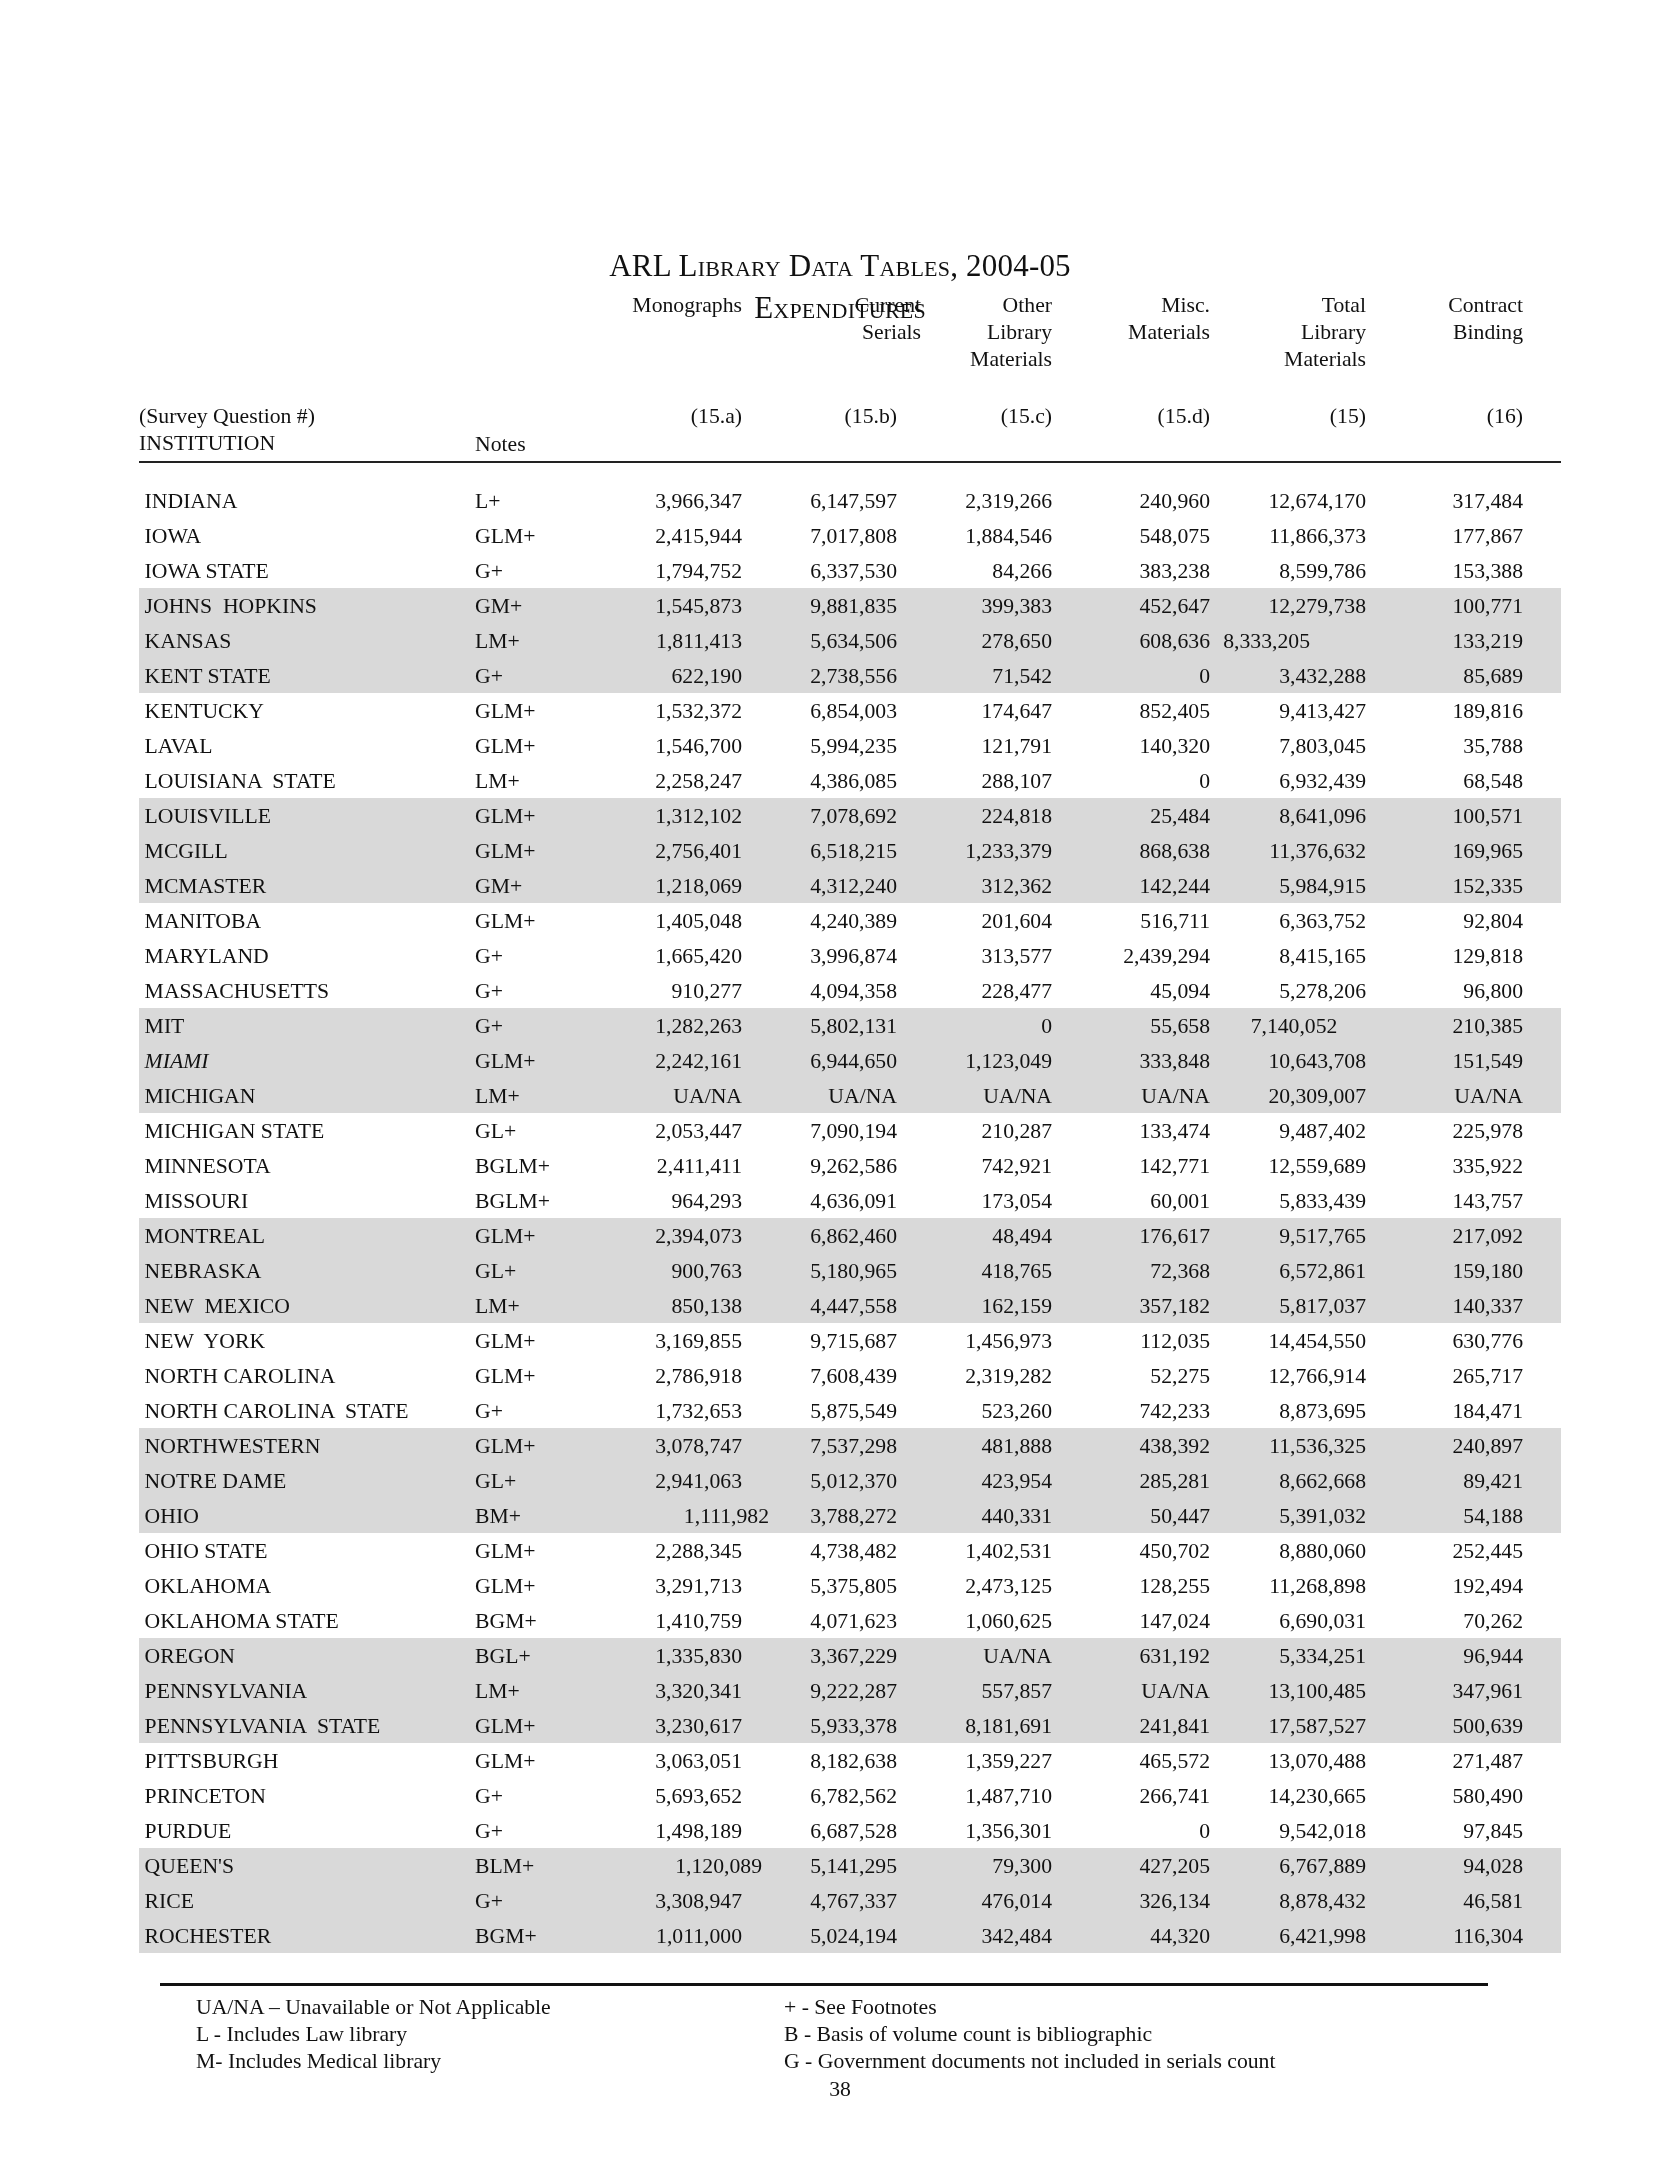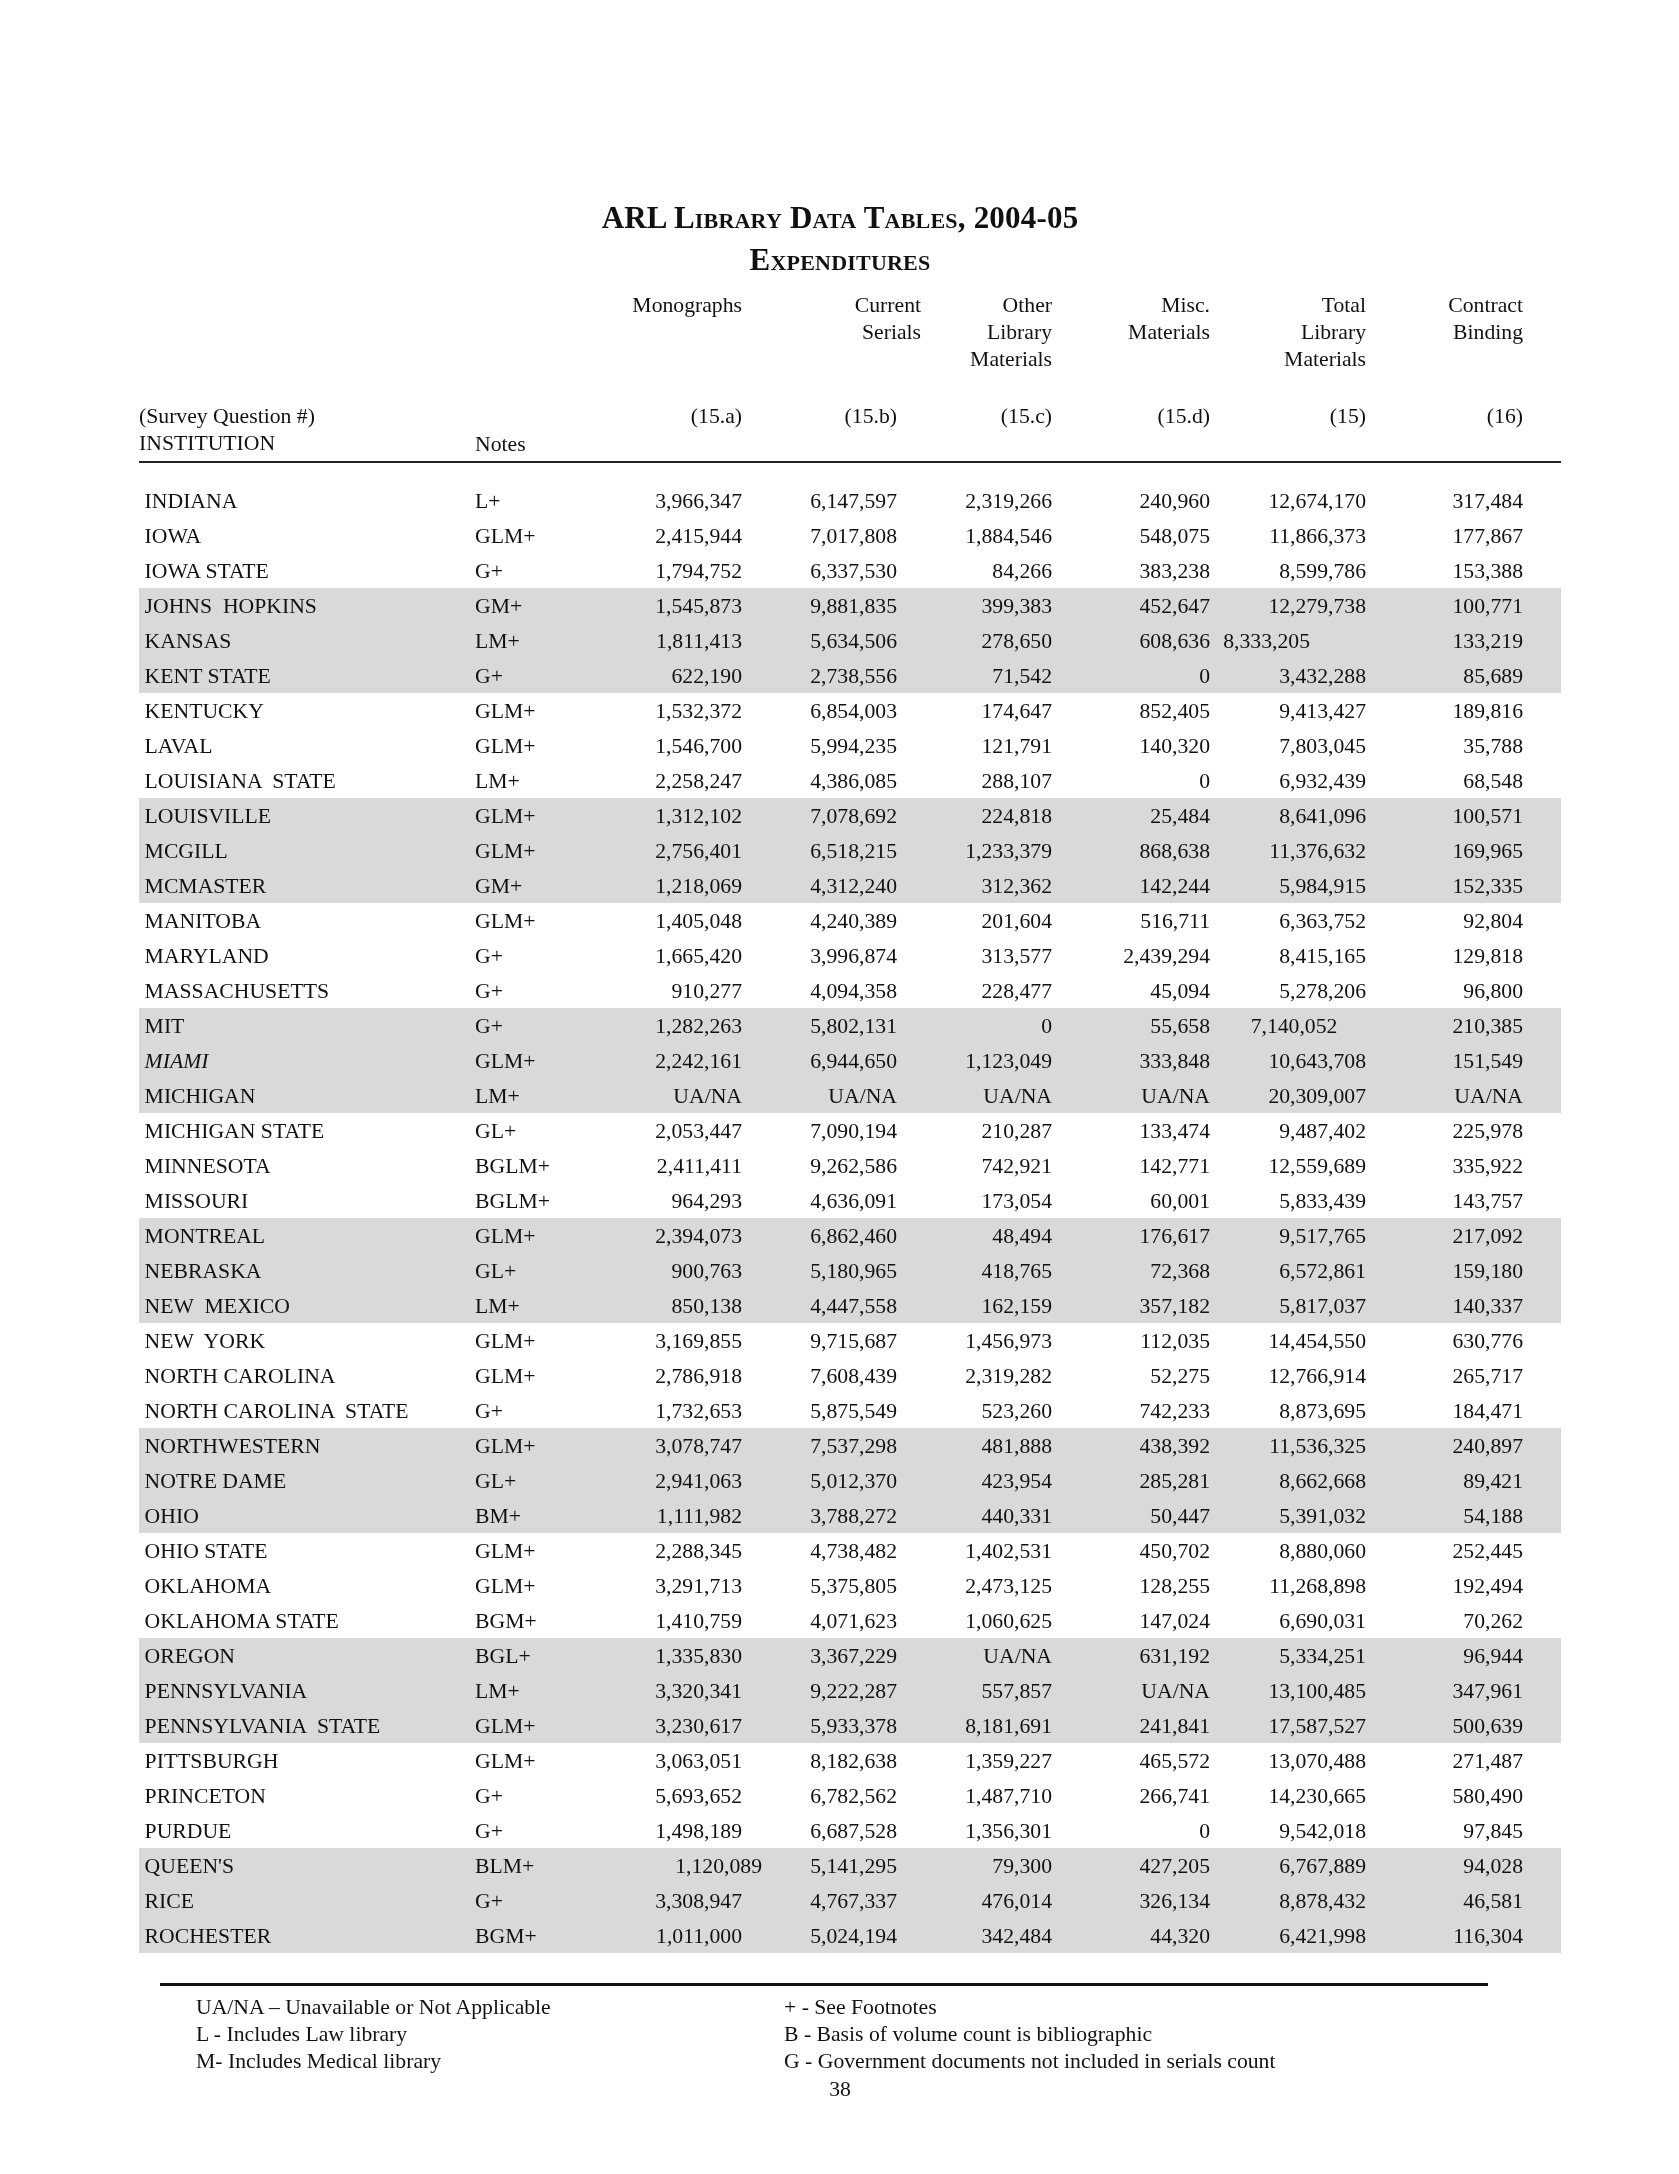--- a/index.html
+++ b/index.html
@@ -1,17 +1,17 @@
 <!DOCTYPE html>
 <html style="font-size:15px"><head>
 <meta charset="utf-8">
 <style>
   html, body { margin: 0; padding: 0; background: #ffffff; }
   body { width: 1680px; height: 2174px; position: relative; font-family: "Liberation Serif", "DejaVu Serif", serif; color: #111; }
-  .title { position: absolute; left: 0; width: 1680px; text-align: center; font-weight: bold; font-size: 31px; letter-spacing: 0.2px; }
+  .title { position: absolute; left: 0; width: 1680px; text-align: center; font-weight: normal; font-size: 31px; letter-spacing: 0.2px; margin-top: 48px; }
   .title.t1 { top: 200px; }
   .title.t2 { top: 242px; }
   .sc { font-variant: small-caps; }
   .table { position: absolute; left: 139px; top: 292px; width: 1422px; }
   .hdr { position: relative; height: 169px; font-size: 21.7px; }
   .hcol { position: absolute; text-align: right; line-height: 27px; }
   .hrule { position: absolute; left: 0; top: 169px; width: 1422px; height: 1.9px; background: #222; }
   .rows { position: absolute; top: 191px; left: 0; width: 1422px; }
   .row { position: relative; height: 35px; font-size: 21.7px; }
   .row.shaded { background: #d9d9d9; }
@@ -359,21 +359,21 @@
         <div class="cell num" style="left: 471px; width: 132px;">2,941,063</div>
         <div class="cell num" style="left: 621px; width: 137px;">5,012,370</div>
         <div class="cell num" style="left: 772px; width: 141px;">423,954</div>
         <div class="cell num" style="left: 923px; width: 148px;">285,281</div>
         <div class="cell num" style="left: 1083px; width: 144px;">8,662,668</div>
         <div class="cell num" style="left: 1243px; width: 141px;">89,421</div>
       </div>
       <div class="row shaded">
         <div class="cell" style="left: 5.6px; width: 311px;">OHIO</div>
         <div class="cell" style="left: 336px; width: 113px;">BM+</div>
-        <div class="cell num" style="left: 471px; width: 132px;">1,111,982</div>
+        <div class="cell num" style="left: 498px; width: 132px;">1,111,982</div>
         <div class="cell num" style="left: 621px; width: 137px;">3,788,272</div>
         <div class="cell num" style="left: 772px; width: 141px;">440,331</div>
         <div class="cell num" style="left: 923px; width: 148px;">50,447</div>
         <div class="cell num" style="left: 1083px; width: 144px;">5,391,032</div>
         <div class="cell num" style="left: 1243px; width: 141px;">54,188</div>
       </div>
       <div class="row">
         <div class="cell" style="left: 5.6px; width: 311px;">OHIO STATE</div>
         <div class="cell" style="left: 336px; width: 113px;">GLM+</div>
         <div class="cell num" style="left: 471px; width: 132px;">2,288,345</div>

